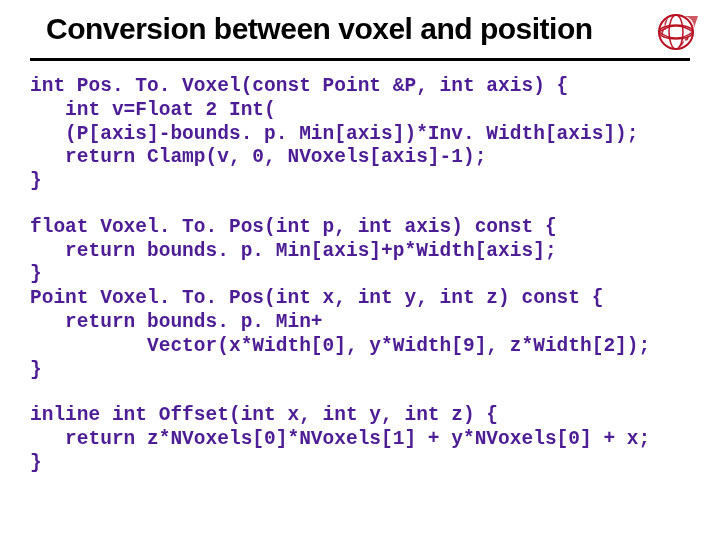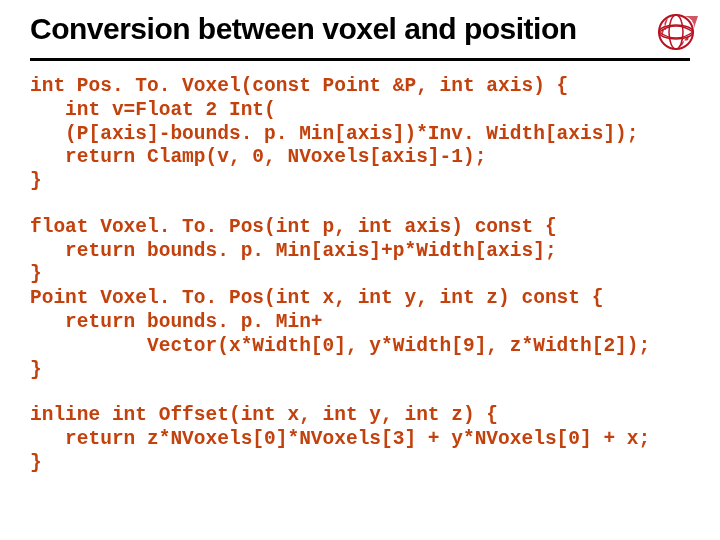--- a/index.html
+++ b/index.html
@@ -12,21 +12,21 @@
     overflow: hidden;
   }
   .slide {
     position: relative;
     width: 720px;
     height: 540px;
     box-sizing: border-box;
   }
   .header {
     position: relative;
-    padding: 12px 30px 6px 30px;
+    padding: 12px 30px 6px 46px;
   }
   .title {
     font-family: "Segoe UI", "Trebuchet MS", Arial, sans-serif;
     font-size: 30px;
     font-weight: 700;
     color: #000;
     letter-spacing: -0.5px;
   }
   .logo {
     position: absolute;
@@ -39,21 +39,21 @@
     margin: 6px 30px 14px 30px;
     height: 3px;
     background: #000;
     border: none;
   }
   .code-block {
     margin: 0 30px 22px 30px;
     font-family: "Courier New", monospace;
     font-size: 19.5px;
     font-weight: bold;
-    color: #c2410c;
+    color: #4c1d95;
     line-height: 1.22;
     white-space: pre;
   }
 </style>
 </head>
 <body>
 
 <div class="slide">
 
   <div class="header">
@@ -82,16 +82,16 @@
 
   <div class="code-block">float Voxel. To. Pos(int p, int axis) const {
    return bounds. p. Min[axis]+p*Width[axis];
 }
 Point Voxel. To. Pos(int x, int y, int z) const {
    return bounds. p. Min+
           Vector(x*Width[0], y*Width[9], z*Width[2]);
 }</div>
 
   <div class="code-block">inline int Offset(int x, int y, int z) {
-   return z*NVoxels[0]*NVoxels[3] + y*NVoxels[0] + x;
+   return z*NVoxels[0]*NVoxels[1] + y*NVoxels[0] + x;
 }</div>
 
 </div>
 
 </body></html>

